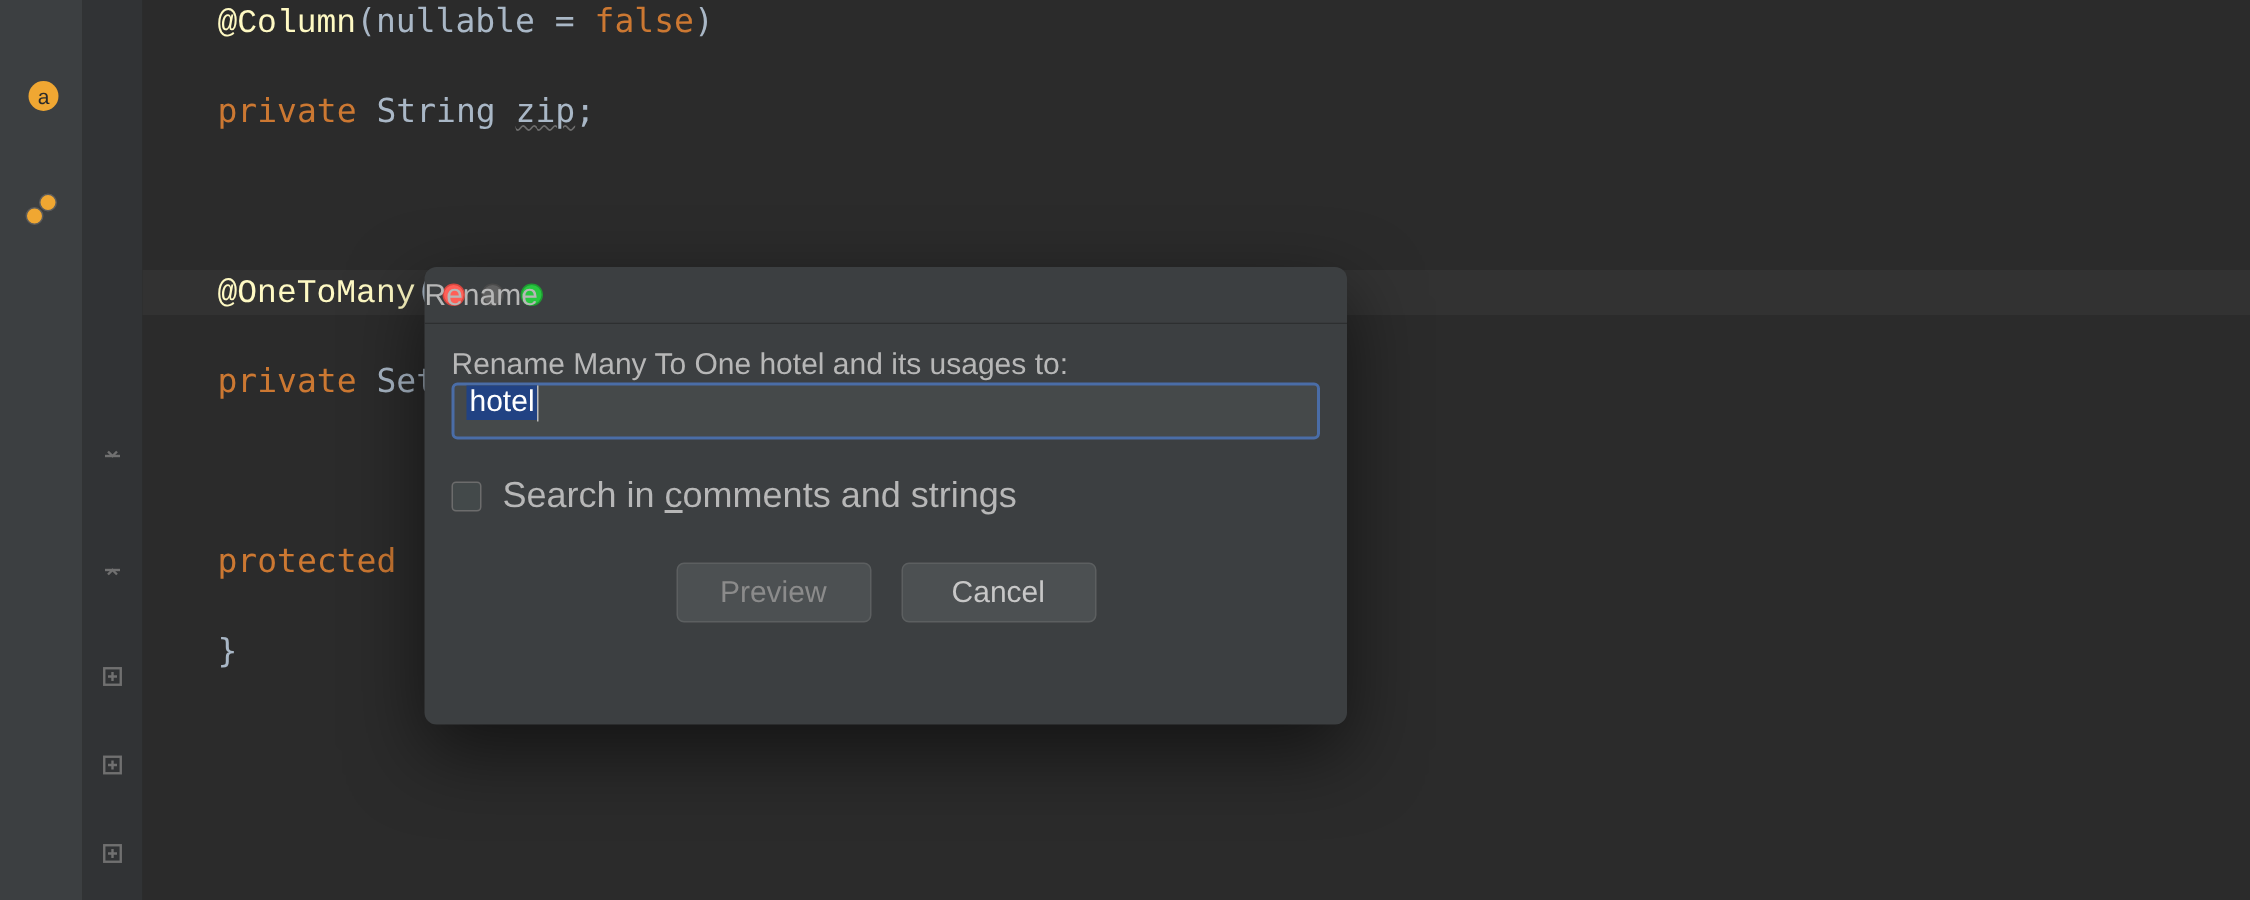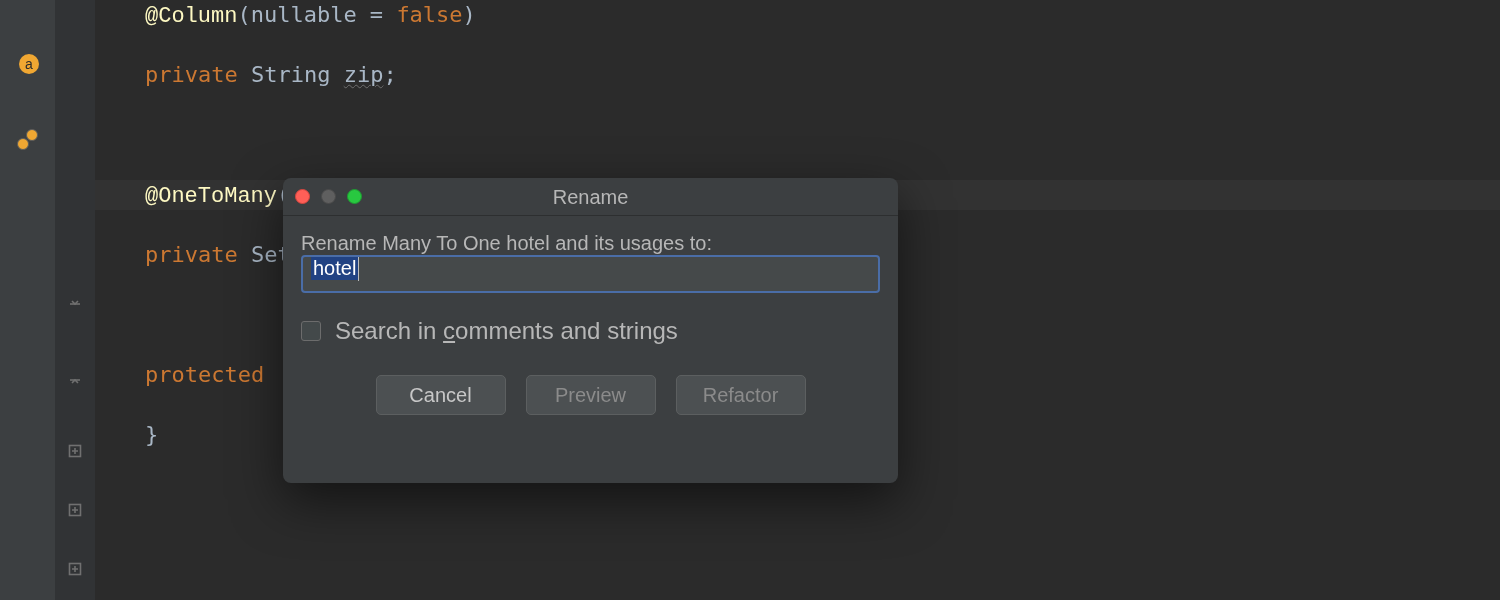--- a/index.html
+++ b/index.html
@@ -34,21 +34,21 @@
   .under { text-decoration-line: underline; text-decoration-style: wavy; text-decoration-color: #6e6e6e; text-decoration-thickness: 1px; text-underline-offset: 2px; }
 
   
   .dialog { position: absolute; left: 283px; top: 178px; width: 615px; height: 305px; background: #3C3F41; border-radius: 8px; box-shadow: 0 18px 50px rgba(0,0,0,0.55); font-family: -apple-system, "Helvetica Neue", Arial, sans-serif; }
   .dialog .titlebar { height: 38px; border-bottom: 1px solid #2d2f30; position: relative; border-radius: 8px 8px 0 0; }
   .traffic { position: absolute; left: 12px; top: 11px; display: flex; gap: 11px; }
   .traffic .dot { width: 15px; height: 15px; border-radius: 50%; }
   .traffic .red   { background: #FF5F57; border: 1px solid #d6463f; }
   .traffic .yel   { background: #5f5f5f; border: 1px solid #4a4a4a; }
   .traffic .grn   { background: #28C840; border: 1px solid #1f9a32; }
-  .titlebar .title { position: absolute; left: 0; right: 0; top: 0; text-align: center; line-height: 38px; font-size: 20px; color: #b7b7b7; }
+  .titlebar .title { position: absolute; left: 0; right: 0; top: 0; text-align: left; line-height: 38px; font-size: 20px; color: #b7b7b7; }
 
   .dialog .body { padding: 16px 18px 18px 18px; }
   .dialog .prompt { font-size: 20px; color: #b7b7b7; }
   .dialog .input-wrap { height: 38px; border: 2px solid #4A6DA7; border-radius: 4px; background: #45494A; padding: 0 8px; display: flex; align-items: flex-start; }
   .dialog .input-sel { background: #214283; color: #ffffff; font-size: 20px; padding: 0 2px; font-family: -apple-system, sans-serif; }
   .dialog .caret { width: 1px; height: 24px; background: #bbbbbb; }
 
   .dialog .check-row { margin-top: 24px; display: flex; align-items: center; gap: 14px; }
   .dialog .check-box { width: 20px; height: 20px; background: #43494A; border: 1px solid #6c6c6c; border-radius: 3px; }
   .dialog .check-label { font-size: 24px; color: #b7b7b7; }
@@ -127,18 +127,17 @@
     <div class="prompt">Rename Many To One hotel and its usages to:</div>
     <div class="input-wrap">
       <span class="input-sel">hotel</span>
         <span class="caret"></span>
     </div>
     <div class="check-row">
       <div class="check-box"></div>
       <div class="check-label"><span>Search in </span><span class="mn">c</span><span>omments and strings</span></div>
     </div>
     <div class="btn-row">
+      <div class="btn disabled">Preview</div>
       <div class="btn">Cancel</div>
-      <div class="btn disabled">Preview</div>
-      <div class="btn disabled">Refactor</div>
     </div>
   </div>
 </div>
 
 </body></html>

